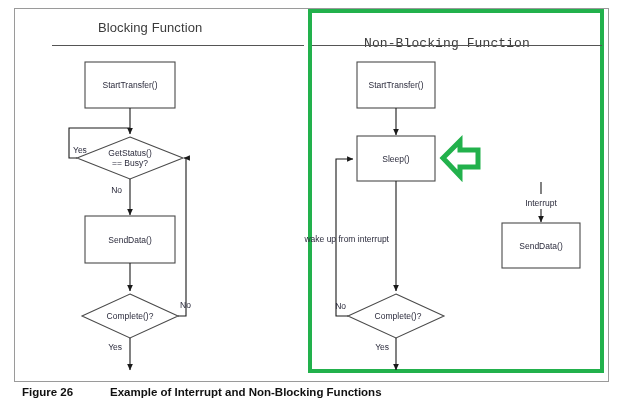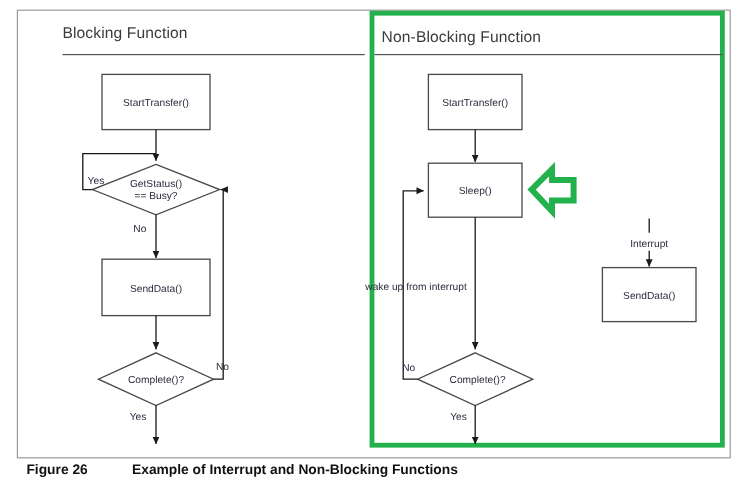--- a/index.html
+++ b/index.html
@@ -20,24 +20,24 @@
   .green-box{
     position:absolute;left:308px;top:9px;width:296px;height:364px;
     border:4px solid #22b14c;box-sizing:border-box;
     background:transparent;
   }
 
   
   .panel-title{
     position:absolute;
     font-family:"Liberation Sans", sans-serif;
-    font-size:13px;color:#3b3b3b;letter-spacing:.1px;white-space:nowrap;
+    font-size:13px;color:#3b3b3b;letter-spacing:.1px;white-space:nowrap;margin-left:46px;
   }
   #title-blocking{left:52px;top:20px;}
-  #title-nonblocking{left:318px;top:23px;}
+  #title-nonblocking{left:318px;top:36px;font-family:Liberation Mono, monospace;}
 
   
   .title-rule{position:absolute;height:1px;background:#555;}
   #rule-left{left:52px;top:45px;width:252px;}
   #rule-right{left:312px;top:45px;width:290px;}
 
   
   #diagram{position:absolute;left:0;top:0;width:619px;height:408px;}
   .node-label{
     font-family:"Liberation Sans", sans-serif;

